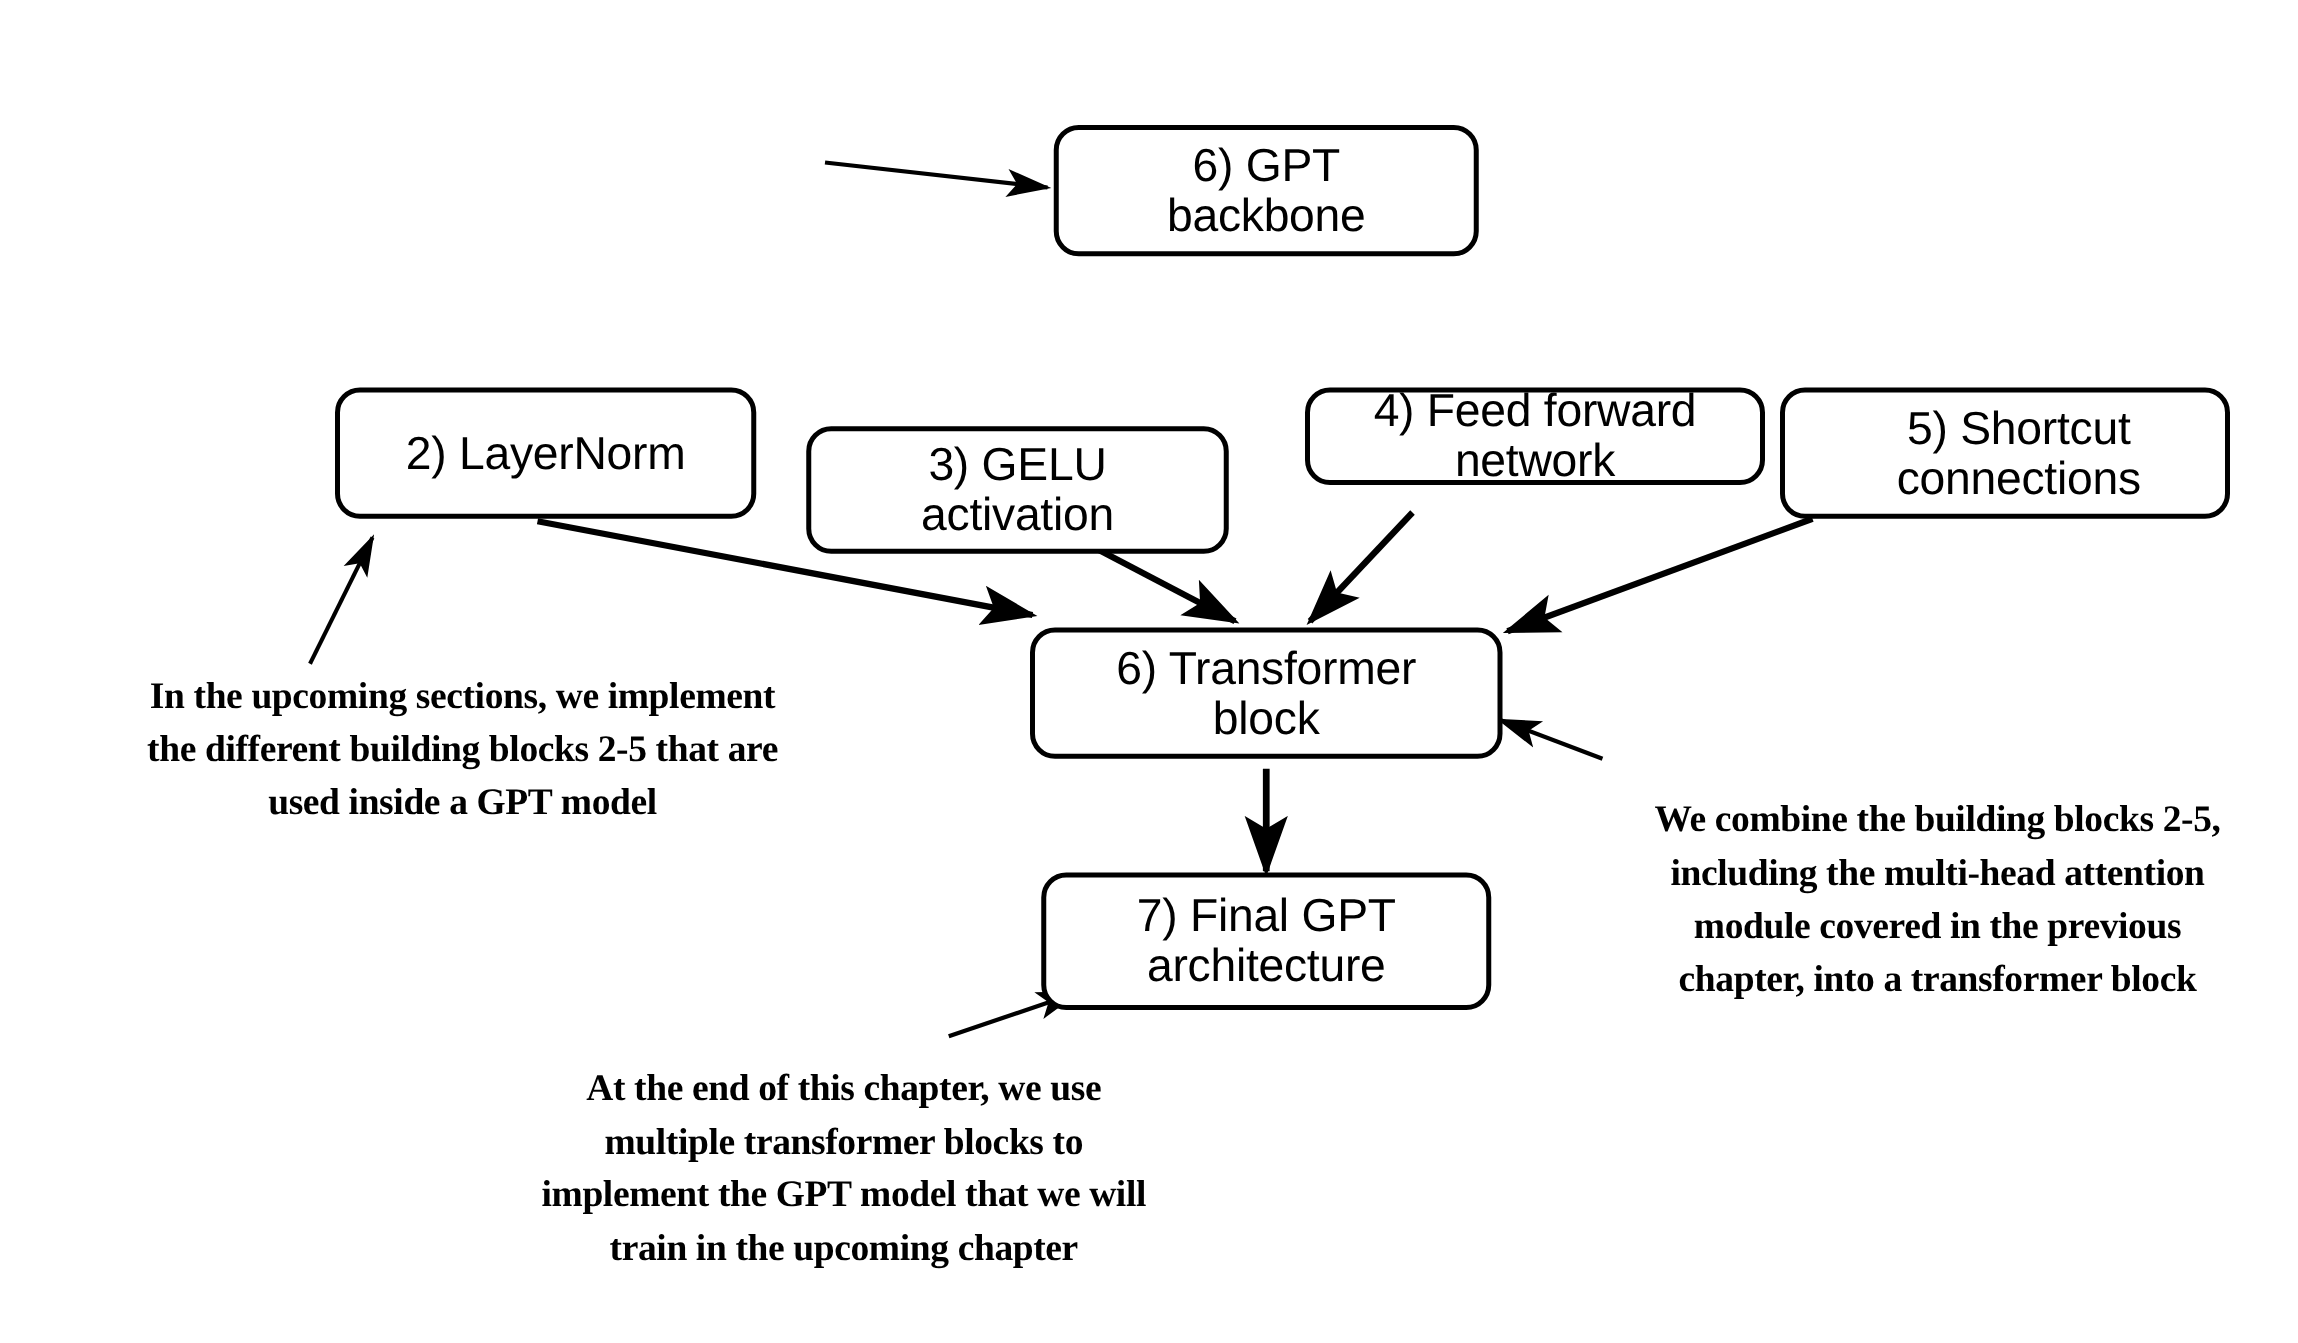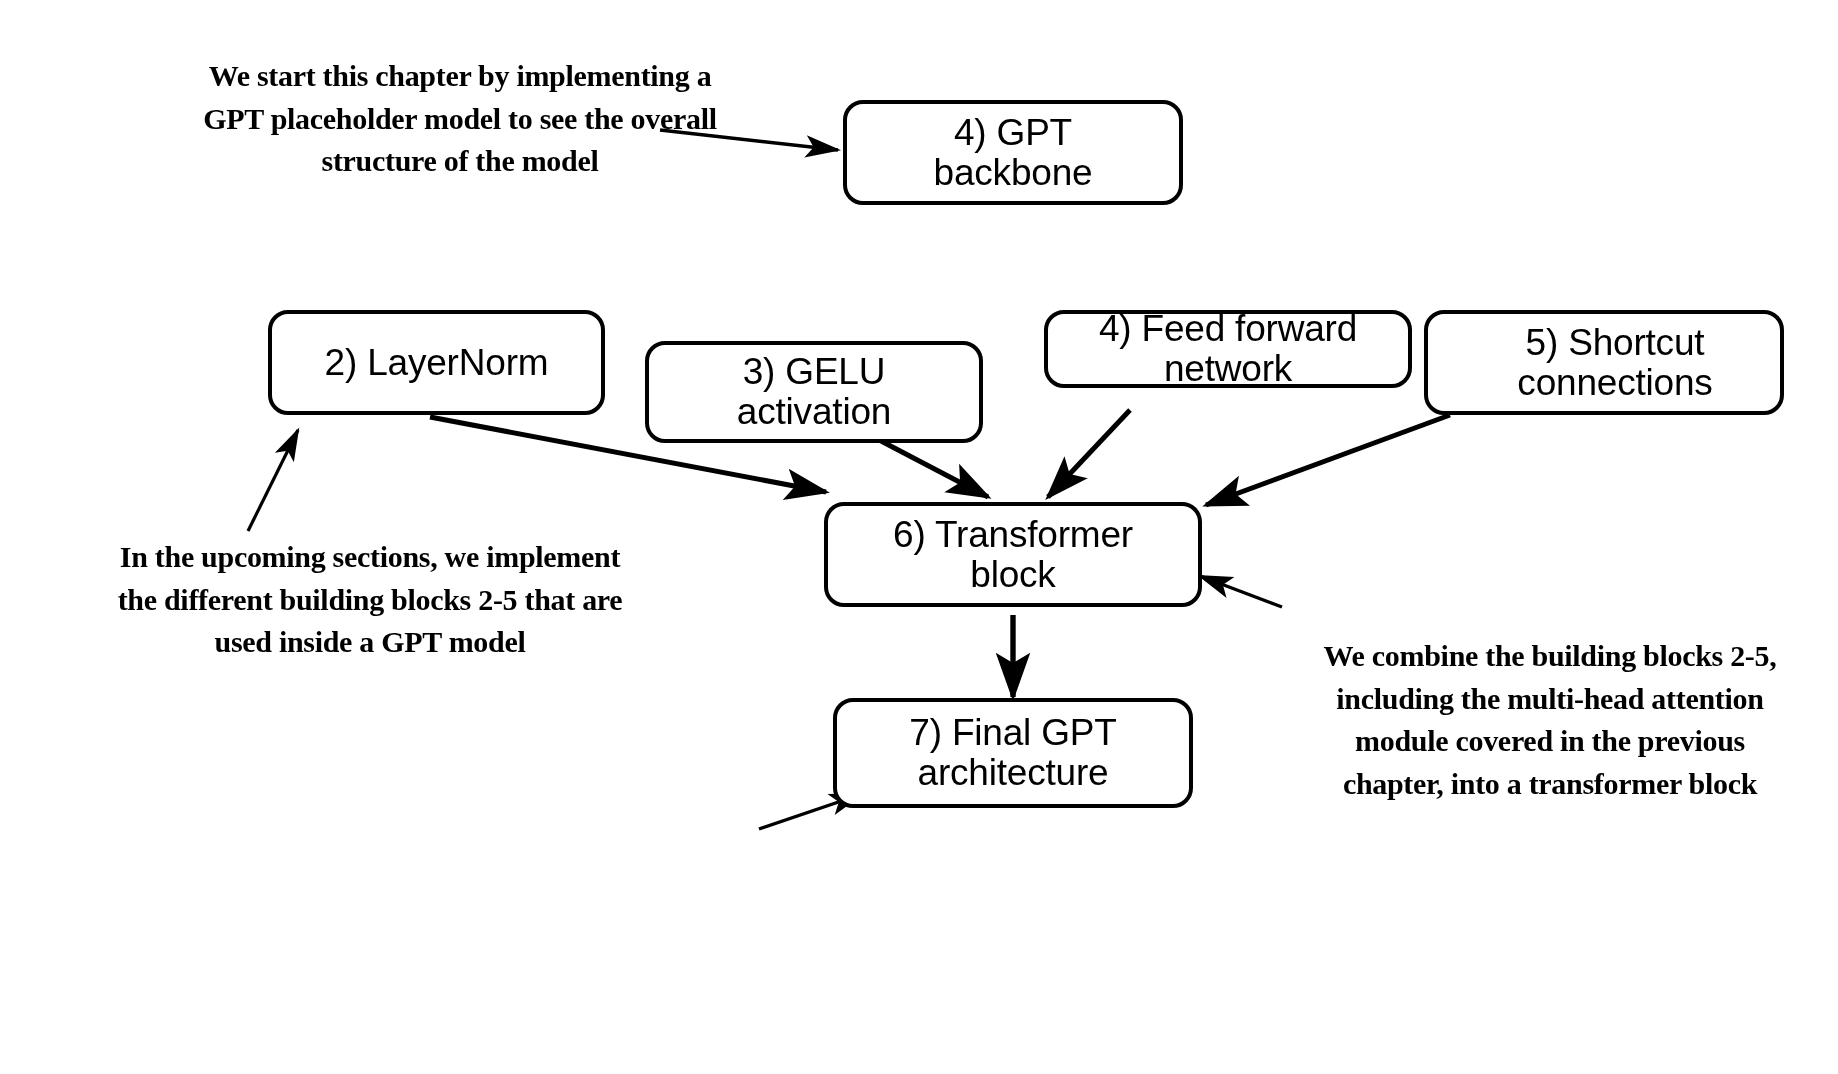--- a/index.html
+++ b/index.html
@@ -99,47 +99,48 @@
 
     <g>
       <path d="M 1282,607 L 1200,576" stroke="#000000" stroke-width="3.4" fill="none" marker-end="url(#ah-thin)"></path>
     </g>
 
     <g>
       <path d="M 759,829 L 862,794" stroke="#000000" stroke-width="3.4" fill="none" marker-end="url(#ah-thin)"></path>
     </g>
   </svg>
 
-  <div class="node" style="left:843px; top:100px; width:340px; height:105px;">4) GPT
+  <div class="node" style="left:843px; top:100px; width:340px; height:105px;">6) GPT
 backbone</div>
 
   <div class="node" style="left:268px; top:310px; width:337px; height:105px;text-align:center;">2) LayerNorm</div>
 
   <div class="node" style="left:645px; top:310px; width:338px; height:102px;margin-top:31px;">3) GELU
 activation</div>
 
   <div class="node" style="left:1044px; top:310px; width:368px; height:78px;">4) Feed forward
 network</div>
 
   <div class="node" style="left:1424px; top:310px; width:360px; height:105px;padding-left:32px;">5) Shortcut
 connections</div>
 
   <div class="node" style="left:824px; top:502px; width:378px; height:105px;">6) Transformer
 block</div>
 
   <div class="node" style="left:833px; top:698px; width:360px; height:110px;">7) Final GPT
 architecture</div>
 
-  <div class="note" style="left:150px; top:55px; width:620px;">We start this chapter by implementing a
-GPT placeholder model to see the overall
-structure of the model</div>
 
   <div class="note" style="left:60px; top:536px; width:620px;">In the upcoming sections, we implement
 the different building blocks 2-5 that are
 used inside a GPT model</div>
 
   <div class="note" style="left:1290px; top:595px; width:520px;margin-top:40px;">We combine the building blocks 2-5,
 including the multi-head attention
 module covered in the previous
 chapter, into a transformer block</div>
 
+  <div class="note" style="left:390px; top:850px; width:570px;">At the end of this chapter, we use
+multiple transformer blocks to
+implement the GPT model that we will
+train in the upcoming chapter</div>
 
 </div>
 
 </body></html>

